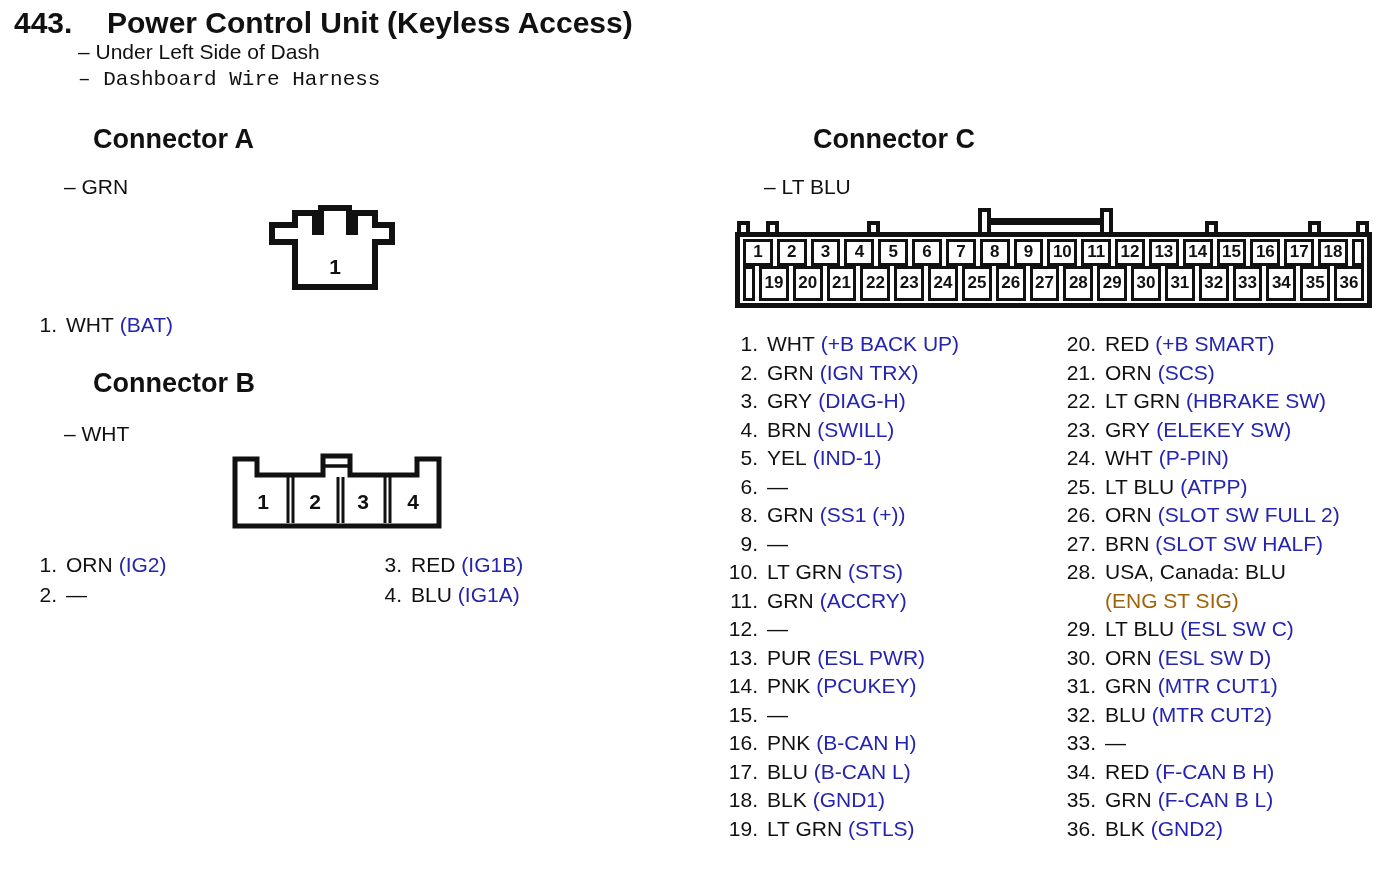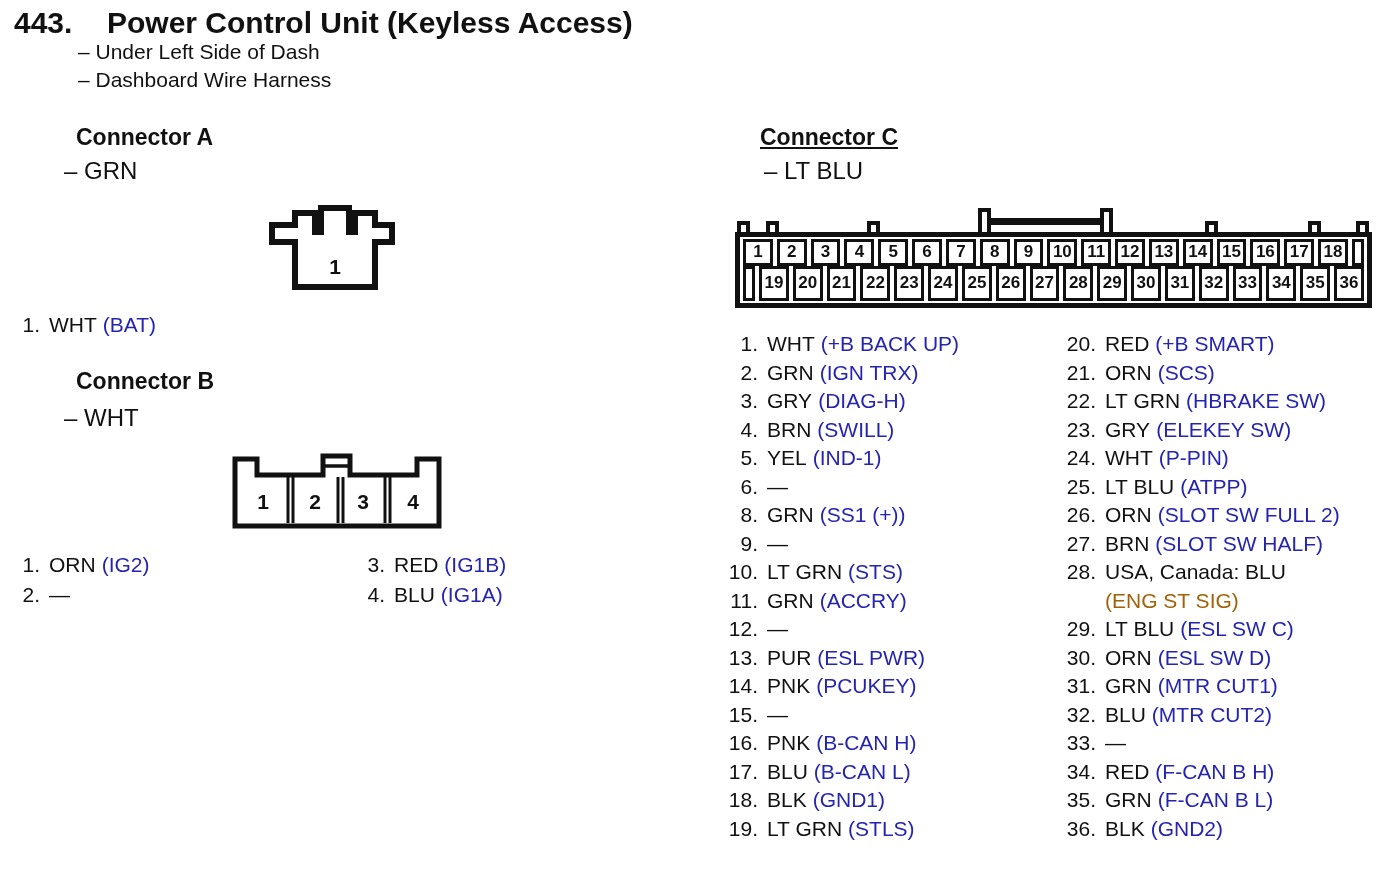--- a/index.html
+++ b/index.html
@@ -5,27 +5,27 @@
   html,body{margin:0;padding:0;background:#fff;}
   .sheet{
     position:relative;width:1382px;height:894px;background:#ffffff;
     font-family:"Liberation Sans","DejaVu Sans",sans-serif;color:#111;
     overflow:hidden;
   }
   .t-num,.t-title{position:absolute;top:8px;font-size:30px;font-weight:bold;line-height:1;}
   .t-num{left:14px;}
   .t-title{left:75px;margin-left:32px;}
   .subline{position:absolute;left:78px;font-size:21px;line-height:1;}
-  .h2{position:absolute;font-size:23px;font-weight:bold;line-height:1;}
-  .colorline{position:absolute;font-size:24px;line-height:1;}
+  .h2{position:absolute;font-size:27px;font-weight:bold;line-height:1;margin-left:17px;}
+  .colorline{position:absolute;font-size:21px;line-height:1;margin-top:17px;}
 
   
   .pin-list{position:absolute;font-size:21px;}
   .pin-row{line-height:28.5px;white-space:nowrap;}
-  .pin-list.small .pin-row{line-height:30px;}
+  .pin-list.small .pin-row{line-height:30px;margin-left:17px;}
   .pin-num{display:inline-block;width:32px;text-align:right;margin-right:9px;}
   .pin-list.small .pin-num{width:22px;}
   .pin-wire{color:#111;}
   .pin-sig{color:#2424b0;margin-left:6px;}
   .pin-sig2{color:#a16207;padding-left:41px;line-height:28.5px;white-space:nowrap;}
 
   
   .cnsvg{position:absolute;}
   .svgnum{font-family:"Liberation Sans","DejaVu Sans",sans-serif;font-size:21px;font-weight:bold;fill:#111;}
 
@@ -45,21 +45,21 @@
   .cstub{width:12px;border:3px solid #111;box-sizing:border-box;background:#fff;}
 </style>
 </head>
 <body>
 
 <div class="sheet">
 
   <span class="t-num">443.</span>
   <span class="t-title">Power Control Unit (Keyless Access)</span>
   <div class="subline" style="top:41px;text-align:right;">– Under Left Side of Dash</div>
-  <div class="subline" style="top:69px;">– Dashboard Wire Harness</div>
+  <div class="subline" style="top:69px;font-family:Liberation Mono, monospace;">– Dashboard Wire Harness</div>
 
   <div class="h2" style="left:76px;top:126px;">Connector A</div>
   <div class="colorline" style="left:64px;top:159px;">– GRN</div>
   <svg class="cnsvg" style="left:268px;top:204px;" width="128" height="88" viewBox="0 0 128 88">
     <path d="M27,83 V38 H4 V21 H27 V9 H47 V28 H53 V4 H81 V28 H87 V9 H107 V21 H124 V38 H107 V83 Z" fill="#ffffff" stroke="#111111" stroke-width="6" stroke-linejoin="miter"></path>
     <text class="svgnum" x="67" y="70" text-anchor="middle">1</text>
   </svg>
   <div class="pin-list small" style="left:18px;top:310px;">
       <div class="pin-row"><span class="pin-num">1.</span><span class="pin-wire">WHT</span><span class="pin-sig">(BAT)</span></div>
     </div>
@@ -84,21 +84,21 @@
   </svg>
   <div class="pin-list small" style="left:18px;top:550px;">
       <div class="pin-row"><span class="pin-num">1.</span><span class="pin-wire">ORN</span><span class="pin-sig">(IG2)</span></div>
       <div class="pin-row"><span class="pin-num">2.</span><span class="pin-wire">—</span></div>
     </div>
   <div class="pin-list small" style="left:363px;top:550px;">
       <div class="pin-row"><span class="pin-num">3.</span><span class="pin-wire">RED</span><span class="pin-sig">(IG1B)</span></div>
       <div class="pin-row"><span class="pin-num">4.</span><span class="pin-wire">BLU</span><span class="pin-sig">(IG1A)</span></div>
     </div>
 
-  <div class="h2" style="left:760px;top:126px;text-decoration:underline;">Connector C</div>
+  <div class="h2" style="left:796px;top:126px;">Connector C</div>
   <div class="colorline" style="left:764px;top:159px;">– LT BLU</div>
 
   <div class="cdraw">
     <div class="lbar"></div>
     <div class="post" style="left:243px;"></div>
     <div class="post" style="left:365px;"></div>
     <div class="bump" style="left:2px;"></div>
     <div class="bump" style="left:31px;"></div>
     <div class="bump" style="left:132px;"></div>
     <div class="bump" style="left:470px;"></div>

